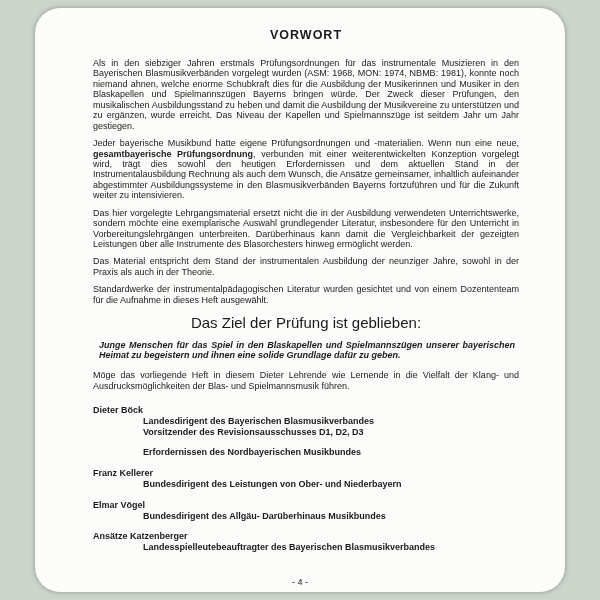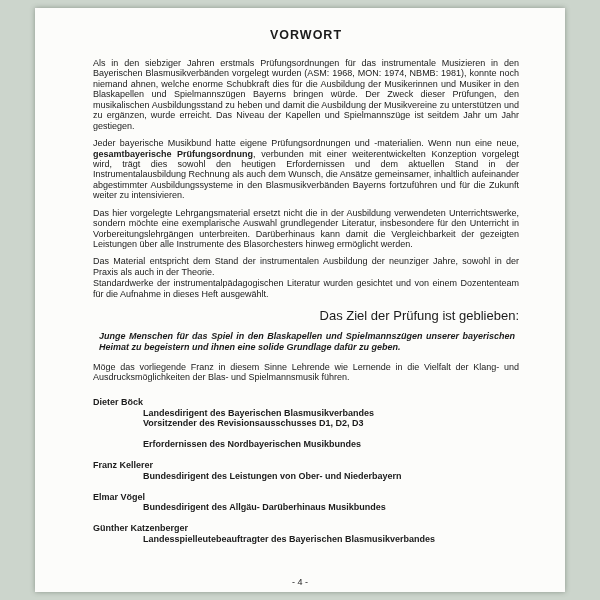--- a/index.html
+++ b/index.html
@@ -25,40 +25,41 @@
   .page {
     position: absolute;
     left: 35px;
     top: 8px;
     width: 530px;
     height: 584px;
     background: var(--page-color);
     box-shadow: 0 0 5px rgba(60,70,60,0.45);
     padding: 20px 46px 10px 58px;
     overflow: hidden;
+    border-radius: 25px;
   }
   .title {
     margin: 0 0 16px 0;
     font-size: 12.5px;
     font-weight: bold;
     letter-spacing: 1px;
     text-align: center;
   }
   .body-text {
-    margin: 1px 0 7px 0;
+    margin: 7px 0 7px 0;
     font-size: 9px;
     line-height: 1.16;
     text-align: justify;
   }
   .body-text.tight { margin-bottom: 0; }
   .centered {
     margin: 9px 0 8px 0;
-    font-size: 13px;
+    font-size: 15px;
     line-height: 1.16;
-    text-align: right;
+    text-align: center;
   }
   .quote {
     margin: 0 4px 9px 6px;
     font-size: 9px;
     line-height: 1.2;
     font-weight: bold;
     font-style: italic;
     text-align: justify;
   }
   .closing { margin-bottom: 14px; }
@@ -96,21 +97,21 @@
 
     <p class="body-text">Das hier vorgelegte Lehrgangsmaterial ersetzt nicht die in der Ausbildung verwendeten Unterrichtswerke, sondern möchte eine exemplarische Auswahl grundlegender Literatur, insbesondere für den Unterricht in Vorbereitungslehrgängen unterbreiten. Darüberhinaus kann damit die Vergleichbarkeit der gezeigten Leistungen über alle Instrumente des Blasorchesters hinweg ermöglicht werden.</p>
 
     <p class="body-text tight">Das Material entspricht dem Stand der instrumentalen Ausbildung der neunziger Jahre, sowohl in der Praxis als auch in der Theorie.</p>
     <p class="body-text">Standardwerke der instrumentalpädagogischen Literatur wurden gesichtet und von einem Dozententeam für die Aufnahme in dieses Heft ausgewählt.</p>
 
     <p class="centered">Das Ziel der Prüfung ist geblieben:</p>
 
     <p class="quote">Junge Menschen für das Spiel in den Blaskapellen und Spielmannszügen unserer bayerischen Heimat zu begeistern und ihnen eine solide Grundlage dafür zu geben.</p>
 
-    <p class="body-text closing">Möge das vorliegende Franz in diesem Sinne Lehrende wie Lernende in die Vielfalt der Klang- und Ausdrucksmöglichkeiten der Blas- und Spielmannsmusik führen.</p>
+    <p class="body-text closing">Möge das vorliegende Heft in diesem Dieter Lehrende wie Lernende in die Vielfalt der Klang- und Ausdrucksmöglichkeiten der Blas- und Spielmannsmusik führen.</p>
 
     <div class="signatures">
 
       <div class="sig">
         <div class="sig-name">Dieter Böck</div>
         <div class="sig-role">Landesdirigent des Bayerischen Blasmusikverbandes</div>
         <div class="sig-role">Vorsitzender des Revisionsausschusses D1, D2, D3</div>
       </div>
 
       <div class="sig">
@@ -121,21 +122,21 @@
         <div class="sig-name">Franz Kellerer</div>
         <div class="sig-role">Bundesdirigent des Leistungen von Ober- und Niederbayern</div>
       </div>
 
       <div class="sig">
         <div class="sig-name">Elmar Vögel</div>
         <div class="sig-role">Bundesdirigent des Allgäu- Darüberhinaus Musikbundes</div>
       </div>
 
       <div class="sig">
-        <div class="sig-name">Günther Katzenberger</div>
+        <div class="sig-name">Ansätze Katzenberger</div>
         <div class="sig-role">Landesspielleutebeauftragter des Bayerischen Blasmusikverbandes</div>
       </div>
 
     </div>
 
     <div class="page-number">- 4 -</div>
 
   </div>
 </div>
 

